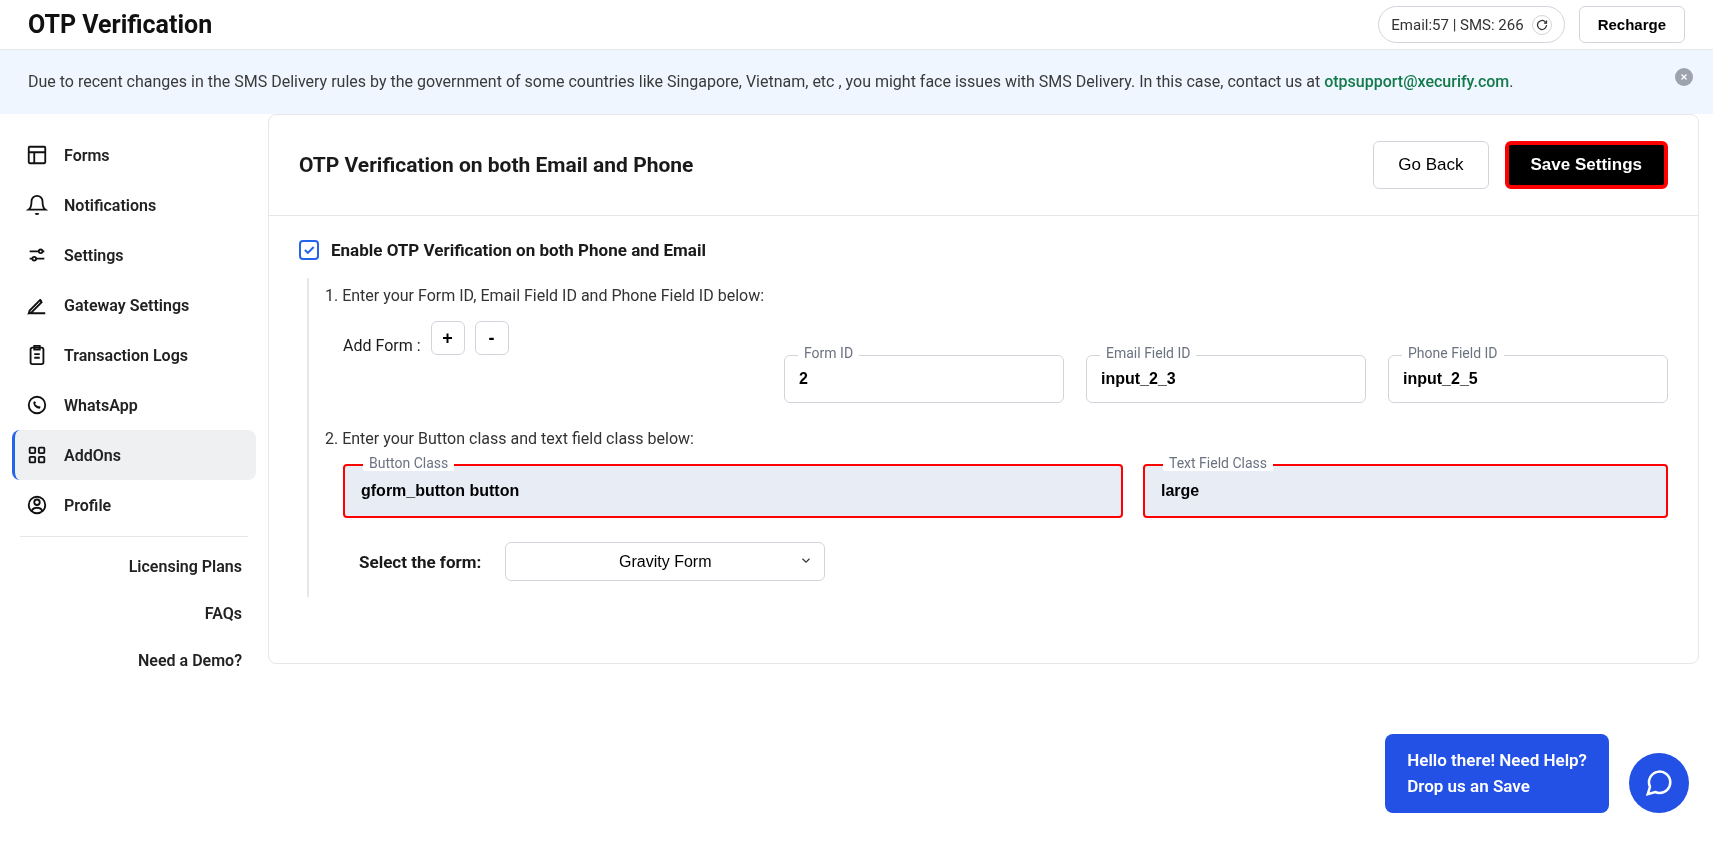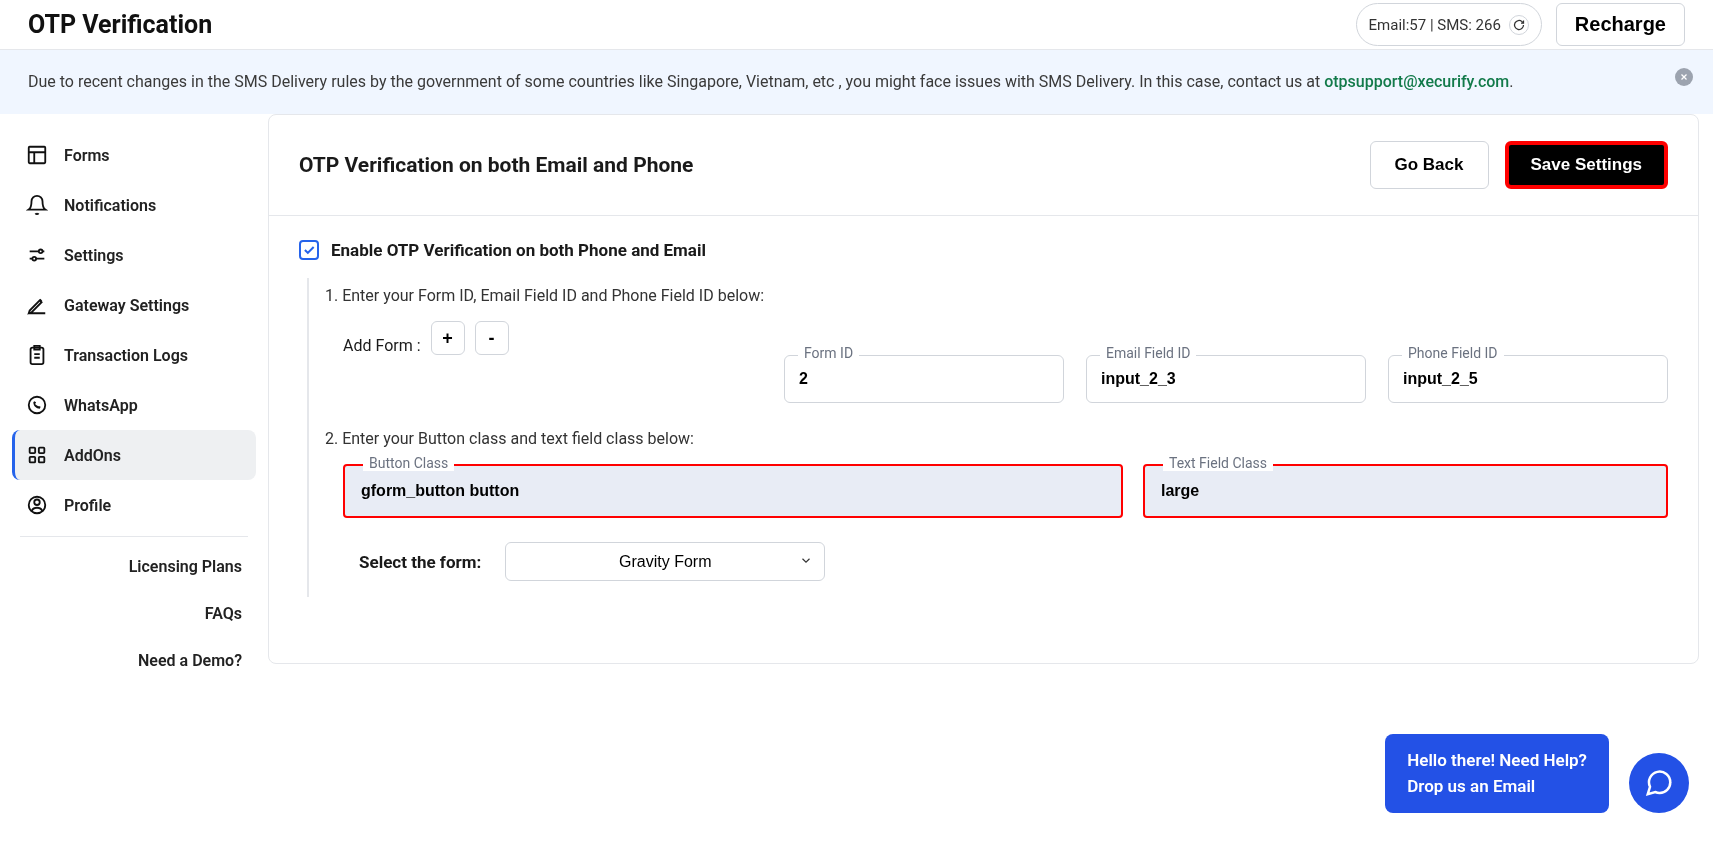--- a/index.html
+++ b/index.html
@@ -47,21 +47,21 @@
   border-radius: 50%;
   display: flex;
   align-items: center;
   justify-content: center;
 }
 .recharge-btn {
   border: 1px solid #d1d5db;
   background: #fff;
   border-radius: 6px;
   padding: 9px 18px;
-  font-size: 20px;
+  font-size: 15px;
   font-weight: 600;
   cursor: pointer;
 }
 
 
 .notice {
   background: #f0f6ff;
   padding: 20px 28px;
   font-size: 16px;
   color: #3a3a3a;
@@ -152,21 +152,21 @@
 .card-actions {
   display: flex;
   gap: 16px;
 }
 .btn-go-back {
   border: 1px solid #d1d5db;
   background: #fff;
   border-radius: 6px;
   padding: 12px 24px;
   font-size: 17px;
-  font-weight: 700;
+  font-weight: 400;
   cursor: pointer;
 }
 .btn-save {
   border: 4px solid #ff0000;
   background: #000;
   color: #fff;
   border-radius: 6px;
   padding: 10px 22px;
   font-size: 17px;
   font-weight: 700;
@@ -505,19 +505,19 @@
           </div>
 
         </div>
       </div>
     </div>
   </div>
 </div>
 
 <div class="help-bubble">
   <div>Hello there! Need Help?</div>
-  <div>Drop us an Email</div>
+  <div>Drop us an Save</div>
 </div>
 <div class="help-fab">
   <svg viewBox="0 0 24 24" fill="none" stroke="#fff" stroke-width="2">
       <path d="M21 11.5a8.38 8.38 0 0 1-8.5 8.5 8.5 8.5 0 0 1-3.5-.8L3 21l1.8-6A8.5 8.5 0 1 1 21 11.5z"></path>
     </svg>
 </div>
 
 </body></html>

